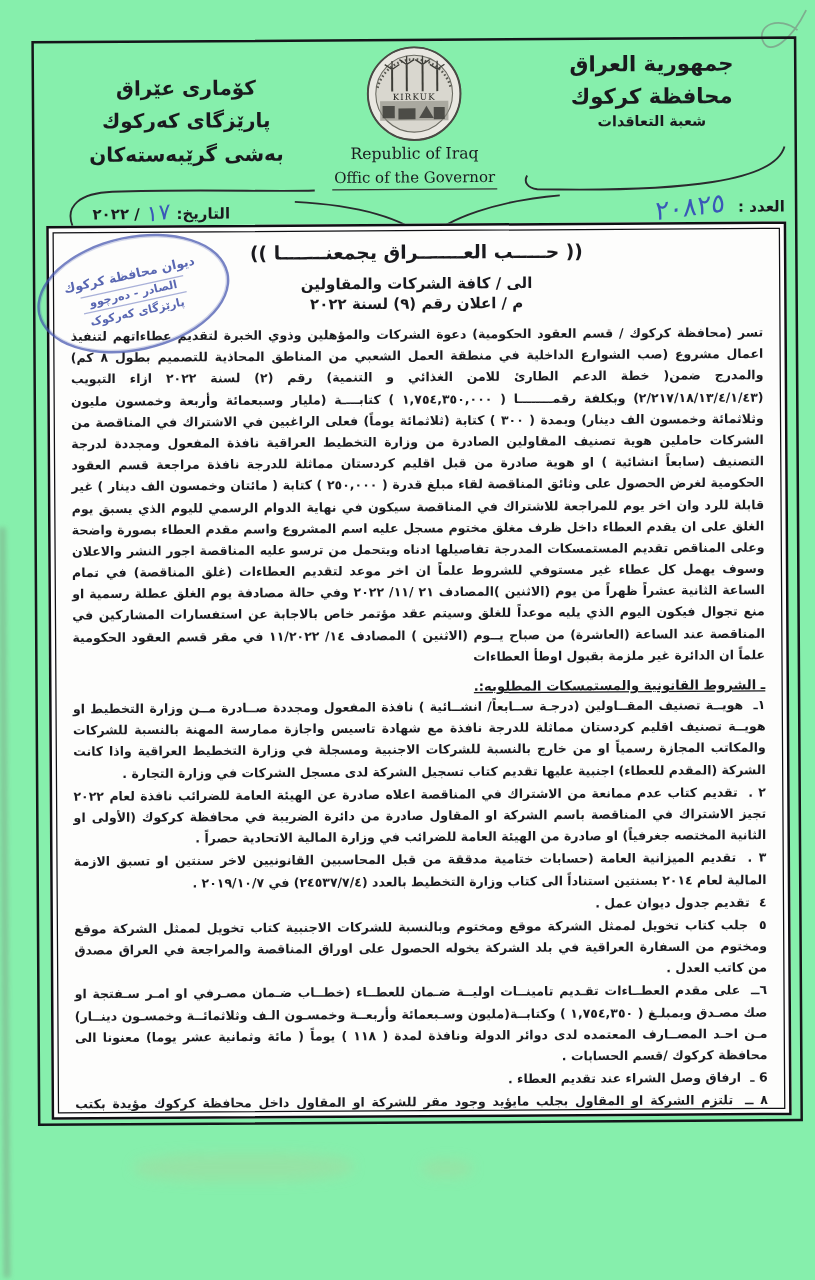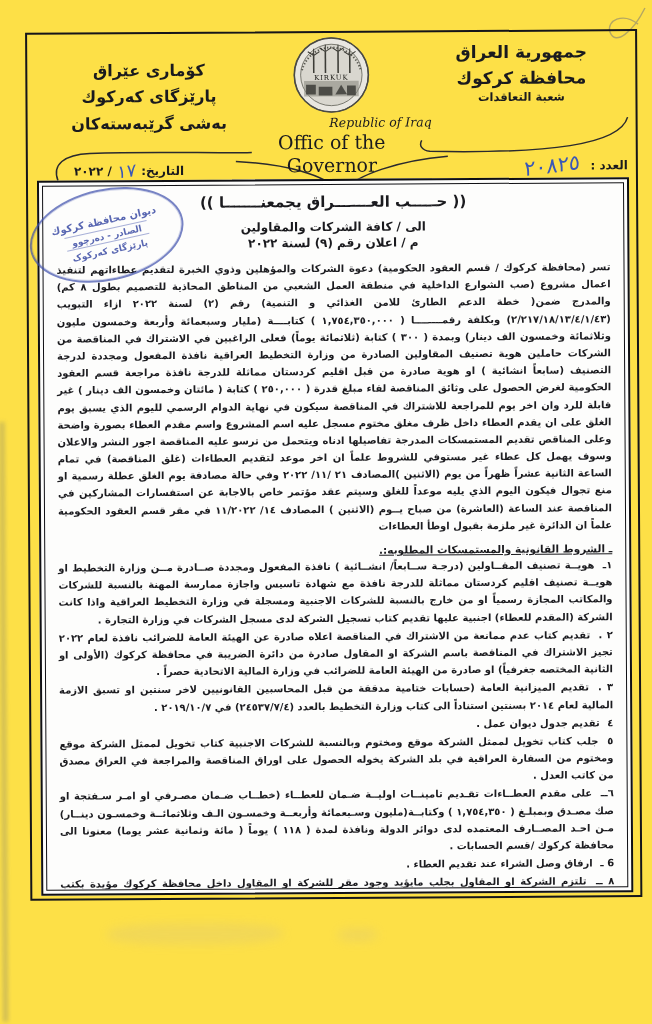--- a/index.html
+++ b/index.html
@@ -3,21 +3,21 @@
 <meta charset="utf-8">
 <style>
   html,body{margin:0;padding:0;}
   body{
     width:652px;height:1024px;position:relative;overflow:hidden;
     background:#f2f1ee;
     font-family:"DejaVu Sans",sans-serif;
     color:#1a1a1e;
   }
   .sheet{
-    position:absolute;inset:0;background:#fde047;
+    position:absolute;inset:0;background:#86efac;
   }
   .doc{
     position:absolute;inset:0;transform:rotate(-0.35deg);transform-origin:50% 50%;
   }
   
   .outer-border{
     position:absolute;left:28px;top:31px;width:608px;height:864px;
     border:2px solid #15151a;background:transparent;
   }
   
@@ -28,22 +28,22 @@
   .hdr-ar .l1,.hdr-ar .l2,.hdr-ar .l3{font-size:17px;}
   .hdr-ar .l4{font-size:11.5px;margin-top:-2px;}
   .hdr-ku{
     position:absolute;top:24px;left:14px;width:215px;text-align:center;
     direction:rtl;font-weight:bold;line-height:1.65;font-size:16px;
   }
   .hdr-en{
     position:absolute;top:82px;left:50%;transform:translateX(-50%);
     width:200px;text-align:center;font-family:"DejaVu Serif",serif;line-height:1.25;
   }
-  .hdr-en .e1,.hdr-en .e2{font-style:italic;font-size:12.5px;text-align:right;}
-  .hdr-en .e3{font-size:19px;border-bottom:1px solid #333;display:inline-block;padding:0 2px 1px;}
+  .hdr-en .e1,.hdr-en .e2{font-size:12.5px;}
+  .hdr-en .e3{font-size:12px;border-bottom:1px solid #333;display:inline-block;padding:0 2px 1px;}
   .emblem{
     position:absolute;top:3px;left:50%;transform:translateX(-50%);
   }
   
   .num-row{
     position:absolute;top:122px;right:8px;direction:rtl;font-weight:bold;font-size:12px;
     display:flex;align-items:center;gap:10px;
   }
   .date-row{
     position:absolute;top:126px;left:46px;direction:rtl;font-weight:bold;font-size:12px;

